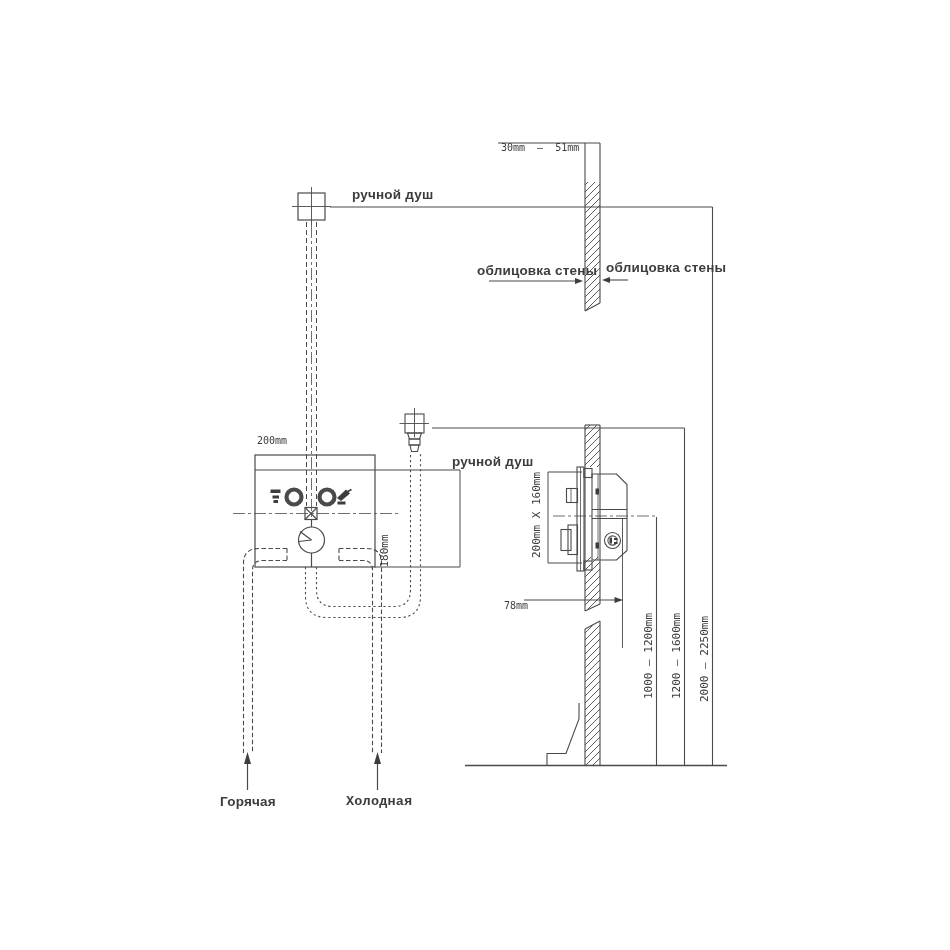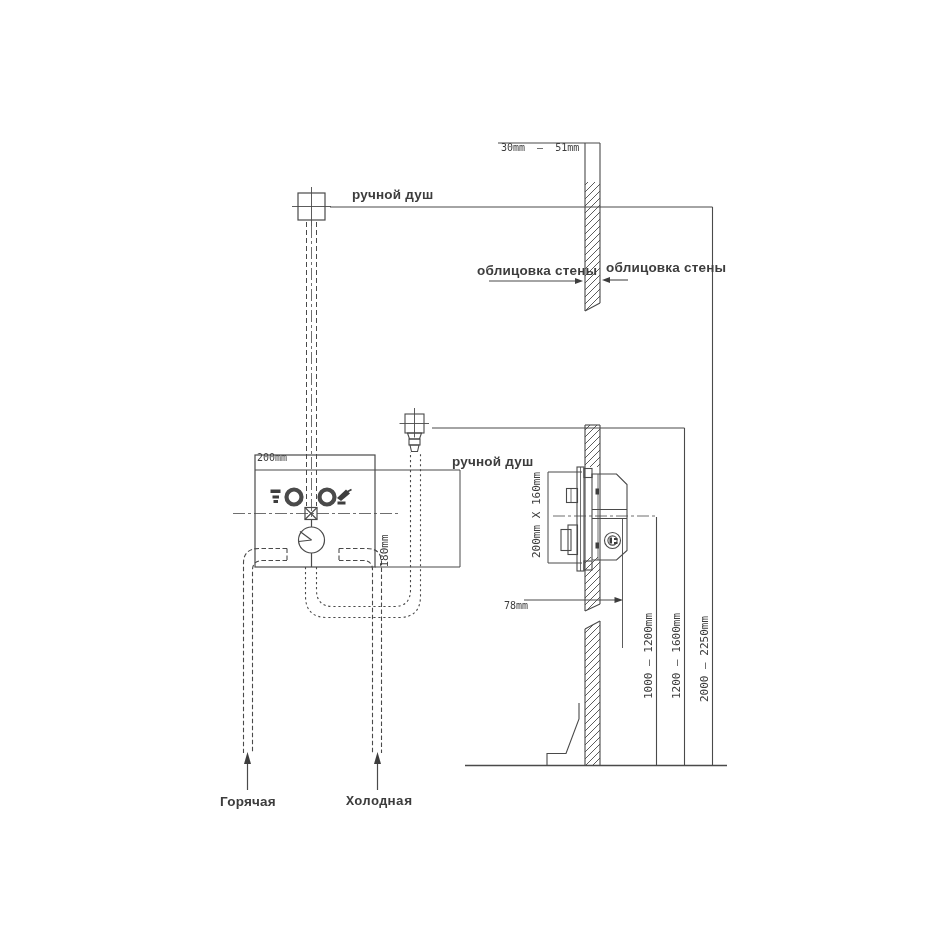--- a/index.html
+++ b/index.html
@@ -209,21 +209,21 @@
 </svg>
 
   <div class="lbl" style="left:352px;top:187px;">ручной душ</div>
   <div class="lbl" style="left:452px;top:408px;margin-top:46px;">ручной душ</div>
   <div class="lbl" style="left:477px;top:263px;">облицовка стены</div>
   <div class="lbl" style="left:606px;top:260px;">облицовка стены</div>
   <div class="lbl" style="left:220px;top:794px;">Горячая</div>
   <div class="lbl" style="left:346px;top:794px;font-family:Liberation Mono, monospace;">Холодная</div>
 
   <div class="dim spread" style="left:501px;top:126px;">30mm – 51mm</div>
-  <div class="dim" style="left:257px;top:436px;">200mm</div>
+  <div class="dim" style="left:257px;top:419px;">200mm</div>
   <div class="dim" style="left:504px;top:584px;">78mm</div>
 
   <div class="vdim" style="left:384px;top:551px;">180mm</div>
   <div class="vdim" style="left:536px;top:515px;">200mm X 160mm</div>
   <div class="vdim" style="left:648px;top:656px;">1000 — 1200mm</div>
   <div class="vdim" style="left:676px;top:656px;">1200 — 1600mm</div>
   <div class="vdim" style="left:704px;top:659px;">2000 — 2250mm</div>
 
 </div>
 

